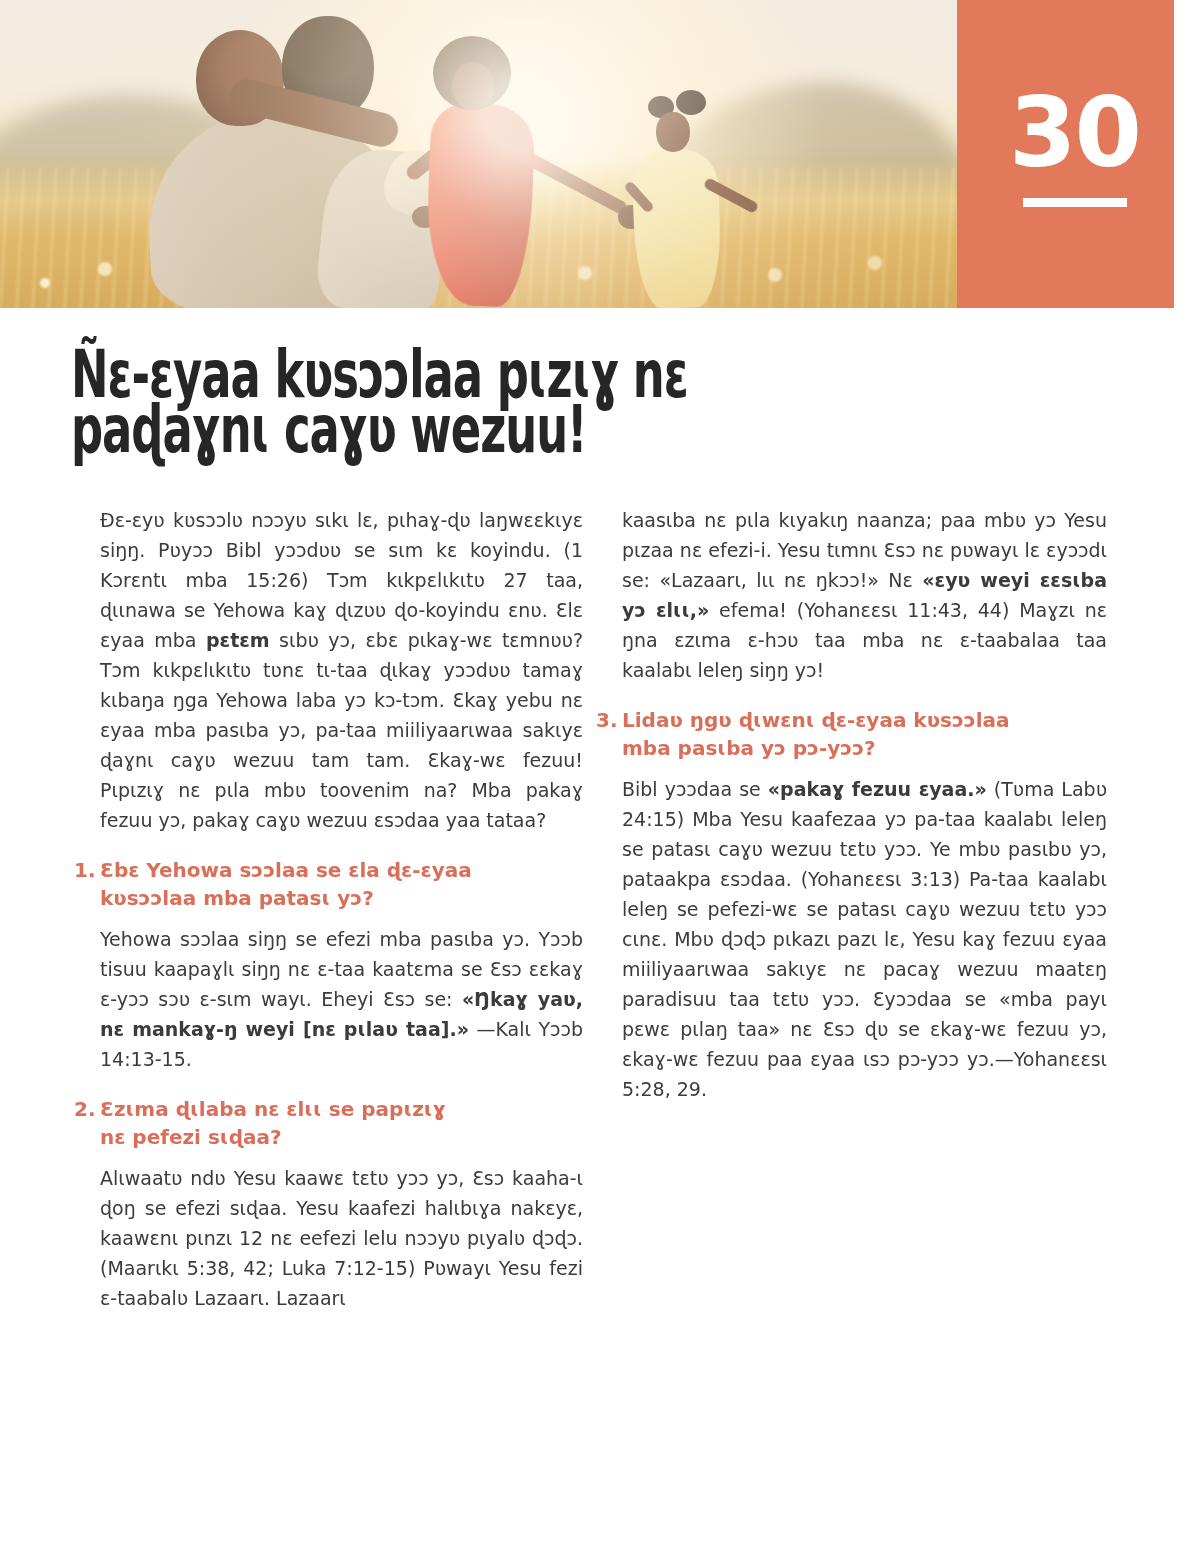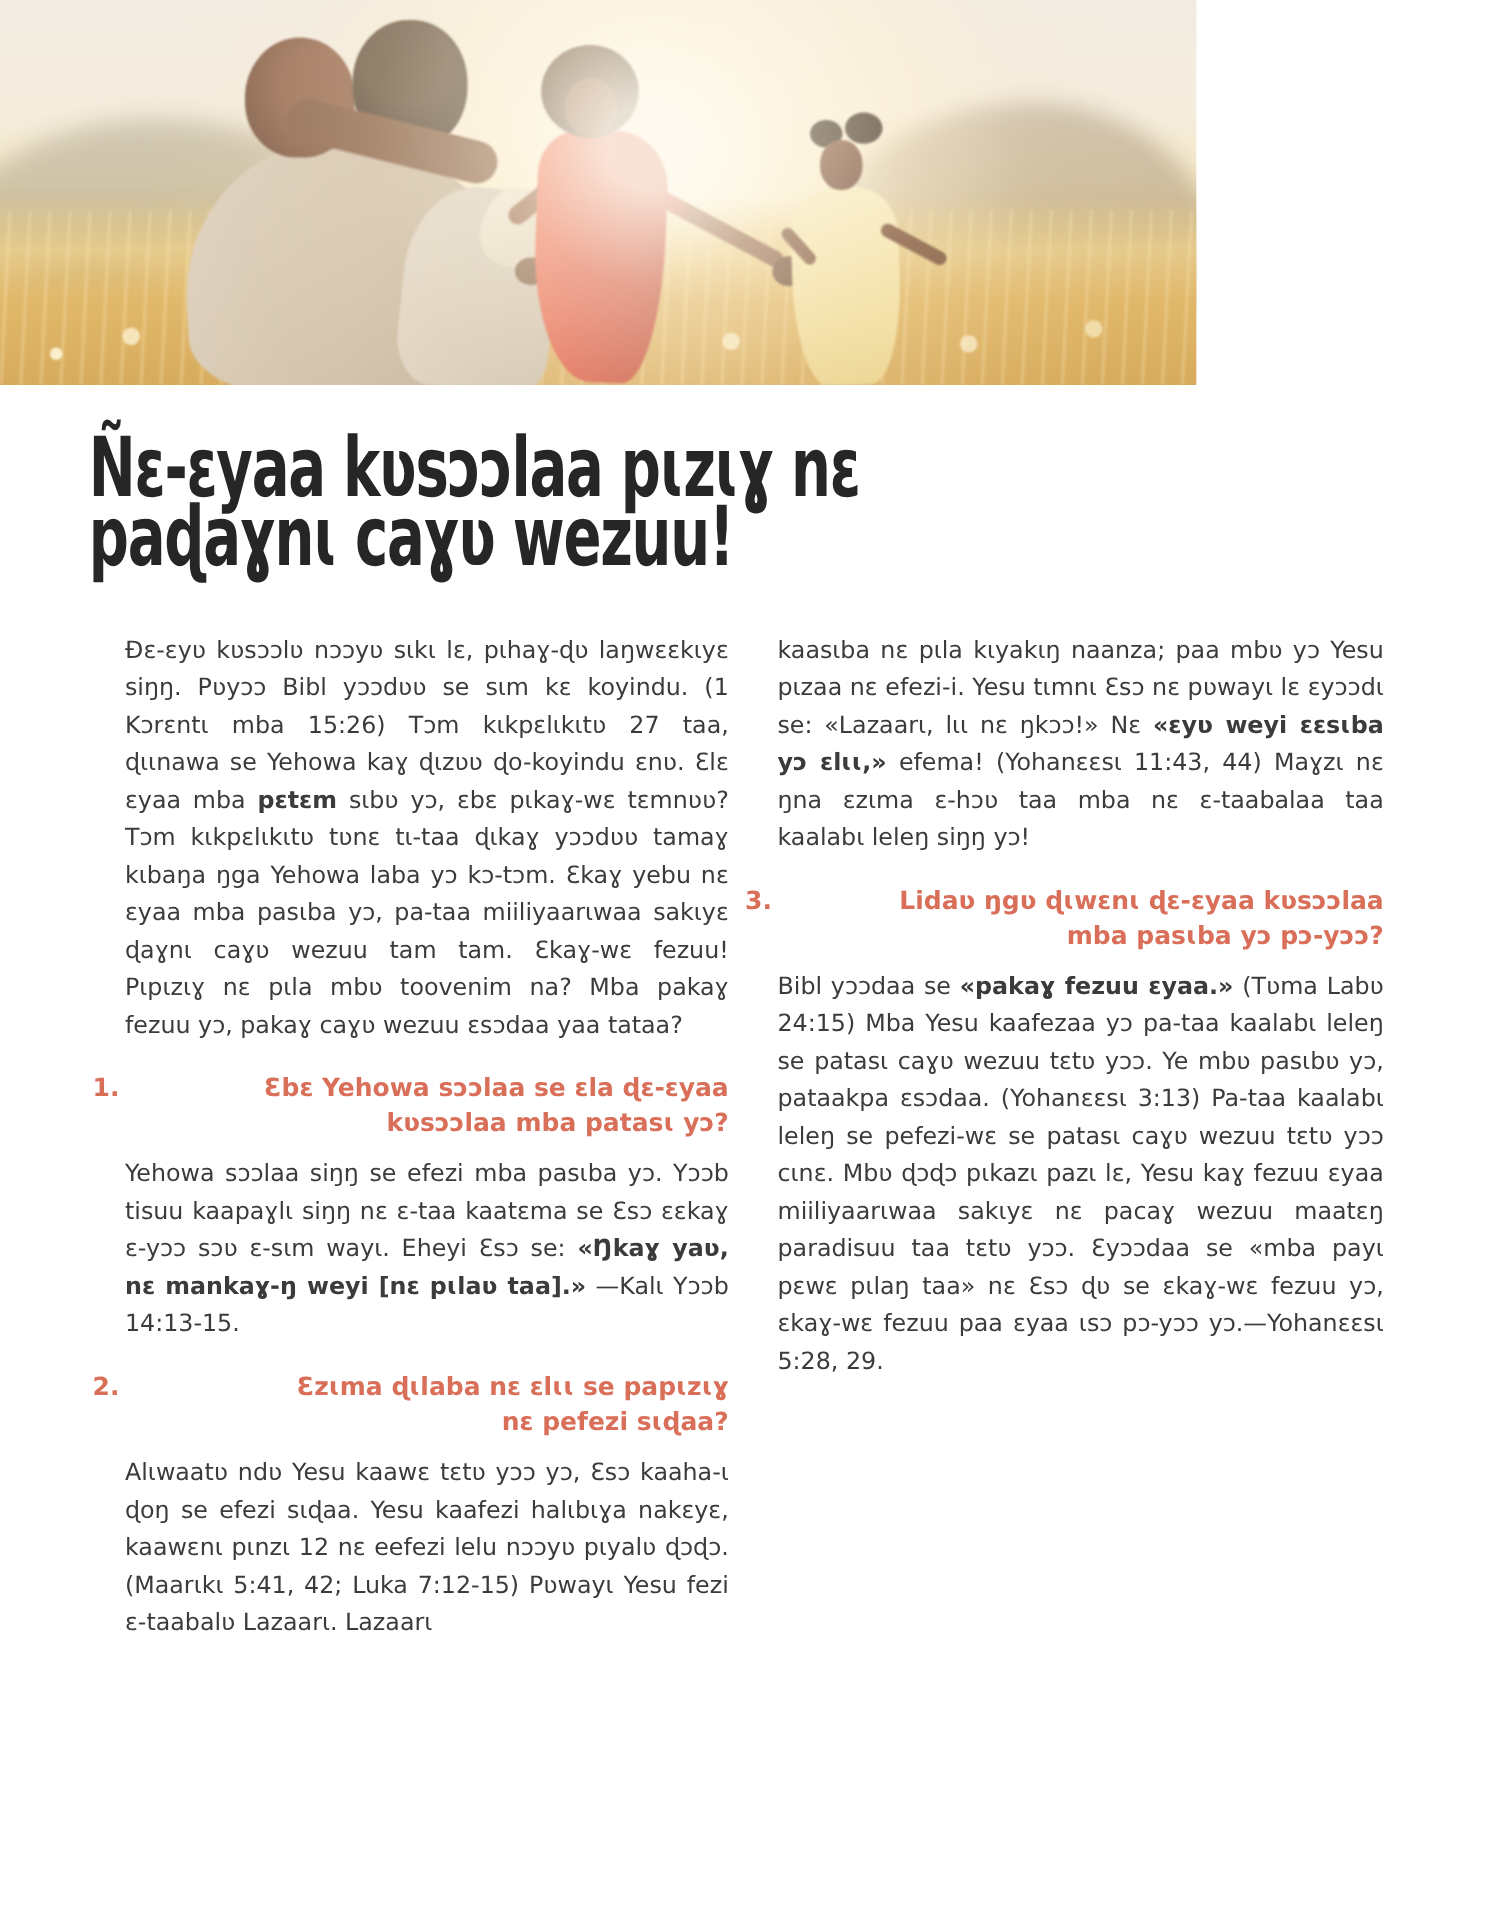--- a/index.html
+++ b/index.html
@@ -82,21 +82,21 @@
 
   
   .col{position:absolute;top:505px;font-size:19px;line-height:30px;text-align:justify;
        color:var(--body-color,#3b3b3b);}
   .col-left{left:100px;width:483px;}
   .col-right{left:622px;width:485px;}
   .para{margin:0;}
   .question{position:relative;margin:21px 0 12px;color:var(--coral,#d96f58);
             font-weight:700;font-size:20px;line-height:28px;text-align:left;}
   .qnum{position:absolute;left:-26px;}
-  .qtext{display:block;white-space:pre-line;text-align:right;}
+  .qtext{display:block;white-space:pre-line;}
   .bold{font-weight:700;}
   .bolditalic{font-weight:700;}
 </style>
 </head>
 <body>
 
 <div class="page">
 
   <div class="photo" aria-label="Family running hand in hand through a sunlit golden field: father hugging son, mother in red dress, daughter in pale yellow dress, hazy mountains behind">
     <div class="ph mtn-l"></div>
@@ -121,39 +121,43 @@
     <div class="ph fig hands"></div>
     <div class="ph fig dau-dress"></div>
     <div class="ph fig dau-puff1"></div>
     <div class="ph fig dau-puff2"></div>
     <div class="ph fig dau-face"></div>
     <div class="ph fig dau-arm-r"></div>
     <div class="ph fig dau-arm-l"></div>
     <div class="ph wash"></div>
   </div>
 
+  <div class="badge">
+    <div class="badge-num">30</div>
+    <div class="badge-bar"></div>
+  </div>
 
   <h1 class="title">Ñɛ-ɛyaa kʋsɔɔlaa pɩzɩɣ nɛ
 paɖaɣnɩ caɣʋ wezuu!</h1>
 
   <main>
     <section class="col col-left">
         <p class="para">Ɖɛ-ɛyʋ kʋsɔɔlʋ nɔɔyʋ sɩkɩ lɛ, pɩhaɣ-ɖʋ laŋwɛɛkɩyɛ siŋŋ. Pʋyɔɔ Bibl yɔɔdʋʋ se sɩm kɛ koyindu. (1 Kɔrɛntɩ mba 15:26) Tɔm kɩkpɛlɩkɩtʋ 27 taa, ɖɩɩnawa se Yehowa kaɣ ɖɩzʋʋ ɖo-koyindu ɛnʋ. Ɛlɛ ɛyaa mba <span class="bolditalic">pɛtɛm</span> sɩbʋ yɔ, ɛbɛ pɩkaɣ-wɛ tɛmnʋʋ? Tɔm kɩkpɛlɩkɩtʋ tʋnɛ tɩ-taa ɖɩkaɣ yɔɔdʋʋ tamaɣ kɩbaŋa ŋga Yehowa laba yɔ kɔ-tɔm. Ɛkaɣ yebu nɛ ɛyaa mba pasɩba yɔ, pa-taa miiliyaarɩwaa sakɩyɛ ɖaɣnɩ caɣʋ wezuu tam tam. Ɛkaɣ-wɛ fezuu! Pɩpɩzɩɣ nɛ pɩla mbʋ toovenim na? Mba pakaɣ fezuu yɔ, pakaɣ caɣʋ wezuu ɛsɔdaa yaa tataa?</p>
         <div class="question">
           <span class="qnum">1.</span>
           <span class="qtext">Ɛbɛ Yehowa sɔɔlaa se ɛla ɖɛ-ɛyaa
 kʋsɔɔlaa mba patasɩ yɔ?</span>
         </div>
         <p class="para">Yehowa sɔɔlaa siŋŋ se efezi mba pasɩba yɔ. Yɔɔb tisuu kaapaɣlɩ siŋŋ nɛ ɛ-taa kaatɛma se Ɛsɔ ɛɛkaɣ ɛ-yɔɔ sɔʋ ɛ-sɩm wayɩ. Eheyi Ɛsɔ se: <span class="bold">«Ŋkaɣ yaʋ, nɛ mankaɣ-ŋ weyi [nɛ pɩlaʋ taa].»</span> —Kalɩ Yɔɔb 14:13-15.</p>
         <div class="question">
           <span class="qnum">2.</span>
           <span class="qtext">Ɛzɩma ɖɩlaba nɛ ɛlɩɩ se papɩzɩɣ
 nɛ pefezi sɩɖaa?</span>
         </div>
-        <p class="para">Alɩwaatʋ ndʋ Yesu kaawɛ tɛtʋ yɔɔ yɔ, Ɛsɔ kaaha-ɩ ɖoŋ se efezi sɩɖaa. Yesu kaafezi halɩbɩɣa nakɛyɛ, kaawɛnɩ pɩnzɩ 12 nɛ eefezi lelu nɔɔyʋ pɩyalʋ ɖɔɖɔ. (Maarɩkɩ 5:41, 42; Luka 7:12-15) Pʋwayɩ Yesu fezi ɛ-taabalʋ Lazaarɩ. Lazaarɩ</p>
+        <p class="para">Alɩwaatʋ ndʋ Yesu kaawɛ tɛtʋ yɔɔ yɔ, Ɛsɔ kaaha-ɩ ɖoŋ se efezi sɩɖaa. Yesu kaafezi halɩbɩɣa nakɛyɛ, kaawɛnɩ pɩnzɩ 12 nɛ eefezi lelu nɔɔyʋ pɩyalʋ ɖɔɖɔ. (Maarɩkɩ 5:38, 42; Luka 7:12-15) Pʋwayɩ Yesu fezi ɛ-taabalʋ Lazaarɩ. Lazaarɩ</p>
       </section>
     <section class="col col-right">
         <p class="para">kaasɩba nɛ pɩla kɩyakɩŋ naanza; paa mbʋ yɔ Yesu pɩzaa nɛ efezi-i. Yesu tɩmnɩ Ɛsɔ nɛ pʋwayɩ lɛ ɛyɔɔdɩ se: «Lazaarɩ, lɩɩ nɛ ŋkɔɔ!» Nɛ <span class="bold">«ɛyʋ weyi ɛɛsɩba yɔ ɛlɩɩ,»</span> efema! (Yohanɛɛsɩ 11:43, 44) Maɣzɩ nɛ ŋna ɛzɩma ɛ-hɔʋ taa mba nɛ ɛ-taabalaa taa kaalabɩ leleŋ siŋŋ yɔ!</p>
         <div class="question">
           <span class="qnum">3.</span>
           <span class="qtext">Lidaʋ ŋgʋ ɖɩwɛnɩ ɖɛ-ɛyaa kʋsɔɔlaa
 mba pasɩba yɔ pɔ-yɔɔ?</span>
         </div>
         <p class="para">Bibl yɔɔdaa se <span class="bold">«pakaɣ fezuu ɛyaa.»</span> (Tʋma Labʋ 24:15) Mba Yesu kaafezaa yɔ pa-taa kaalabɩ leleŋ se patasɩ caɣʋ wezuu tɛtʋ yɔɔ. Ye mbʋ pasɩbʋ yɔ, pataakpa ɛsɔdaa. (Yohanɛɛsɩ 3:13) Pa-taa kaalabɩ leleŋ se pefezi-wɛ se patasɩ caɣʋ wezuu tɛtʋ yɔɔ cɩnɛ. Mbʋ ɖɔɖɔ pɩkazɩ pazɩ lɛ, Yesu kaɣ fezuu ɛyaa miiliyaarɩwaa sakɩyɛ nɛ pacaɣ wezuu maatɛŋ paradisuu taa tɛtʋ yɔɔ. Ɛyɔɔdaa se «mba payɩ pɛwɛ pɩlaŋ taa» nɛ Ɛsɔ ɖʋ se ɛkaɣ-wɛ fezuu yɔ, ɛkaɣ-wɛ fezuu paa ɛyaa ɩsɔ pɔ-yɔɔ yɔ.—Yohanɛɛsɩ 5:28, 29.</p>
       </section>

